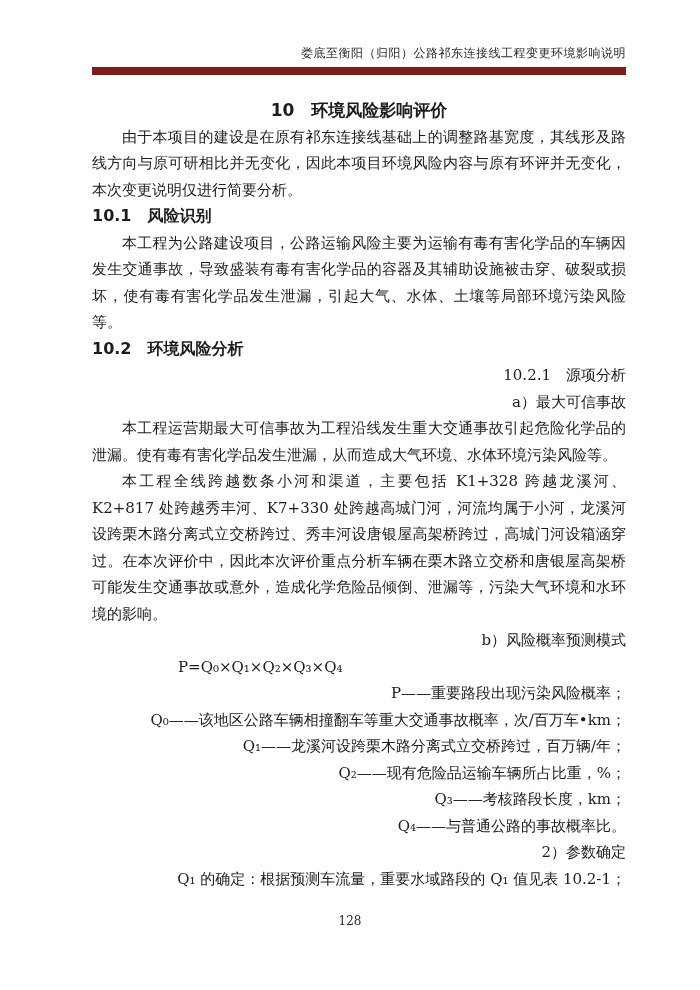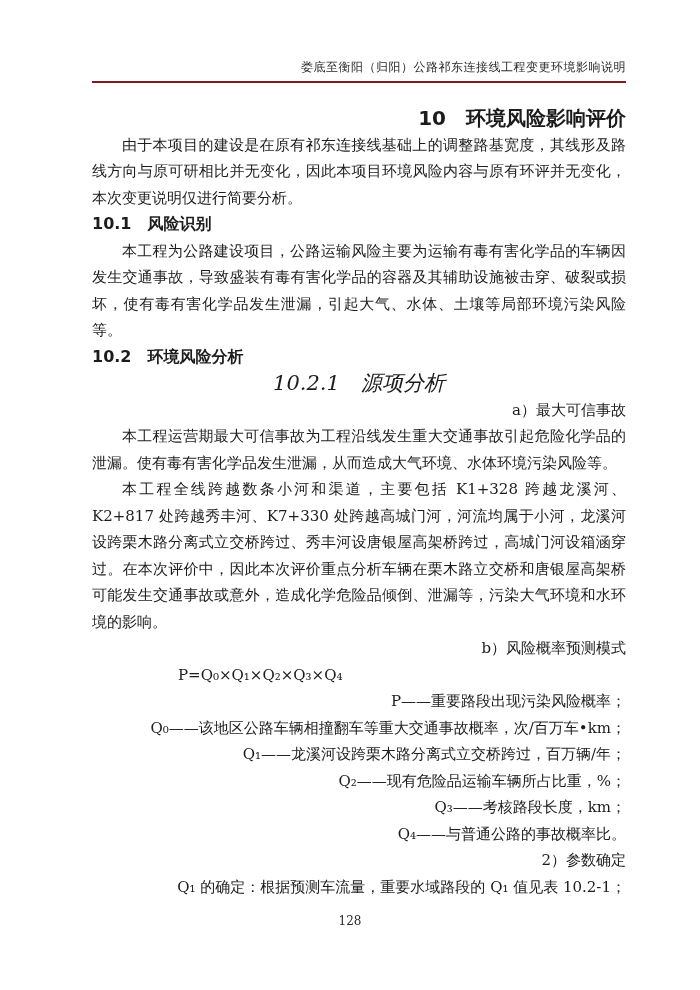--- a/index.html
+++ b/index.html
@@ -13,55 +13,54 @@
     height: 990px;
     margin: 0 auto;
     background: #ffffff;
     color: #1c1c1c;
     font-family: "DejaVu Serif", "Liberation Serif", serif;
     overflow: hidden;
     box-sizing: border-box;
   }
   
   .page-header {
-    margin: 59px 74px 0 92px;
+    margin: 45px 74px 0 92px;
     padding-bottom: 6px;
-    border-bottom: 2px solid #7f1d1d;
+    border-bottom: 8px solid #7f1d1d;
     text-align: right;
     font-size: 12px;
     line-height: 16px;
     color: #2a2a2a;
     letter-spacing: 0.5px;
   }
   
   .doc-body {
     margin: 0 74px 0 92px;
     padding-top: 22px;
     font-size: 15px;
     line-height: 26.5px;
     text-align: justify;
   }
   .h-level1 {
     font-family: "DejaVu Sans", "Liberation Sans", sans-serif;
     font-weight: bold;
-    font-size: 20px;
-    text-align: right;
+    font-size: 17px;
+    text-align: center;
   }
   .h-level2 {
     font-family: "DejaVu Sans", "Liberation Sans", sans-serif;
     font-weight: bold;
     font-size: 16px;
     text-align: left;
   }
   .h-level3 {
     font-family: "DejaVu Serif", "Liberation Serif", serif;
     font-weight: normal;
-    font-size: 21px;
-    text-align: center;
-    font-style: italic;
+    font-size: 15px;
+    text-align: right;
   }
   .para {
     text-indent: 2em;
   }
   .sub-line {
     text-indent: 2em;
     text-align: right;
   }
   .formula-line {
     padding-left: 86px;

